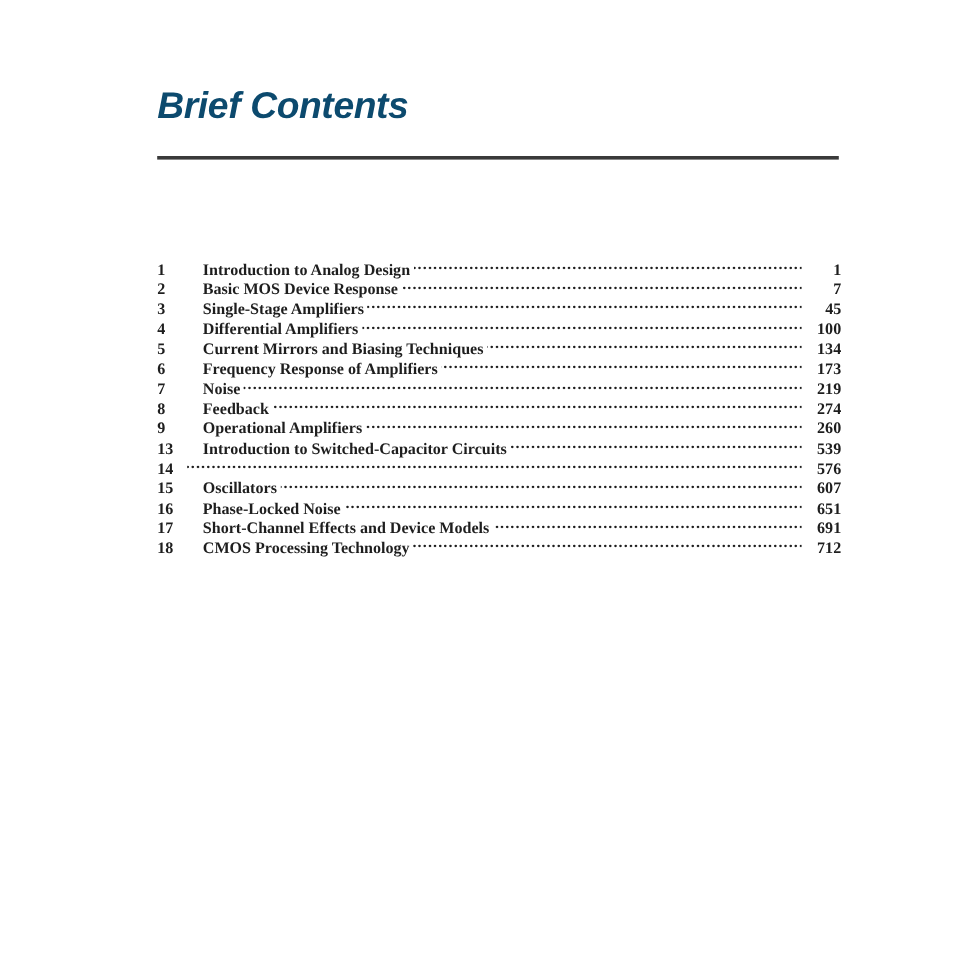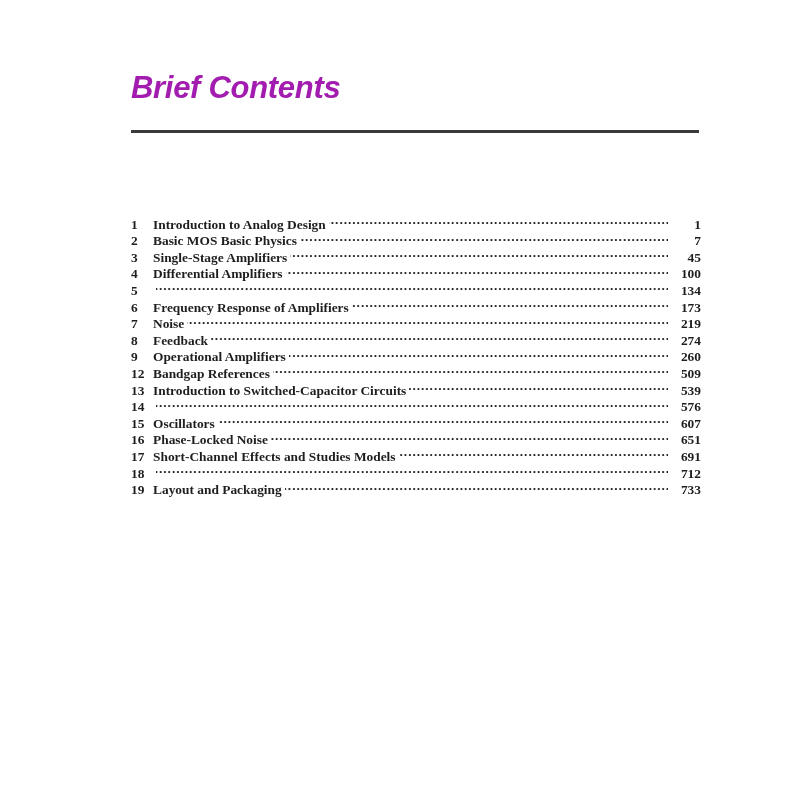--- a/index.html
+++ b/index.html
@@ -17,21 +17,21 @@
     .page-title {
       position: absolute;
       left: 131px;
       top: 70px;
       margin: 0;
       font-family: "Liberation Sans", sans-serif;
       font-weight: bold;
       font-style: italic;
       font-size: 31px;
       letter-spacing: -0.3px;
-      color: #a21caf;
+      color: #0c4a6e;
     }
     .title-rule {
       position: absolute;
       left: 131px;
       top: 130px;
       width: 568px;
       height: 3px;
       background: #3a3a3a;
     }
     .toc {
@@ -50,20 +50,21 @@
       height: 16.6px;
       line-height: 16.6px;
       white-space: nowrap;
     }
     .toc-num {
       width: 22px;
       flex: 0 0 22px;
     }
     .toc-title {
       flex: 0 0 auto;
+      margin-left: 16px;
     }
     .toc-leader {
       flex: 1 1 auto;
       overflow: hidden;
       margin: 0 3px;
       position: relative;
       height: 16.6px;
     }
     .toc-leader::after {
       content: ". . . . . . . . . . . . . . . . . . . . . . . . . . . . . . . . . . . . . . . . . . . . . . . . . . . . . . . . . . . . . . . . . . . . . . . . . . . . . . . . . . . . . . . . . . . . . . . . . . . . . . . . . . . . . . . . . . . . . . . . . . . . . . . . . . . . . . . . . . . . . . . . . . . . . . . . . . . . . .";
@@ -86,38 +87,39 @@
 
 <div class="toc">
   <div class="toc-row">
     <span class="toc-num">1</span>
     <span class="toc-title">Introduction to Analog Design</span>
     <span class="toc-leader"></span>
     <span class="toc-page">1</span>
   </div>
   <div class="toc-row">
     <span class="toc-num">2</span>
-    <span class="toc-title">Basic MOS Basic Physics</span>
+    <span class="toc-title">Basic MOS Device Response</span>
     <span class="toc-leader"></span>
     <span class="toc-page">7</span>
   </div>
   <div class="toc-row">
     <span class="toc-num">3</span>
     <span class="toc-title">Single-Stage Amplifiers</span>
     <span class="toc-leader"></span>
     <span class="toc-page">45</span>
   </div>
   <div class="toc-row">
     <span class="toc-num">4</span>
     <span class="toc-title">Differential Amplifiers</span>
     <span class="toc-leader"></span>
     <span class="toc-page">100</span>
   </div>
   <div class="toc-row">
     <span class="toc-num">5</span>
+    <span class="toc-title">Current Mirrors and Biasing Techniques</span>
     <span class="toc-leader"></span>
     <span class="toc-page">134</span>
   </div>
   <div class="toc-row">
     <span class="toc-num">6</span>
     <span class="toc-title">Frequency Response of Amplifiers</span>
     <span class="toc-leader"></span>
     <span class="toc-page">173</span>
   </div>
   <div class="toc-row">
@@ -132,26 +134,20 @@
     <span class="toc-leader"></span>
     <span class="toc-page">274</span>
   </div>
   <div class="toc-row">
     <span class="toc-num">9</span>
     <span class="toc-title">Operational Amplifiers</span>
     <span class="toc-leader"></span>
     <span class="toc-page">260</span>
   </div>
   <div class="toc-row">
-    <span class="toc-num">12</span>
-    <span class="toc-title">Bandgap References</span>
-    <span class="toc-leader"></span>
-    <span class="toc-page">509</span>
-  </div>
-  <div class="toc-row">
     <span class="toc-num">13</span>
     <span class="toc-title">Introduction to Switched-Capacitor Circuits</span>
     <span class="toc-leader"></span>
     <span class="toc-page">539</span>
   </div>
   <div class="toc-row">
     <span class="toc-num">14</span>
     <span class="toc-leader"></span>
     <span class="toc-page">576</span>
   </div>
@@ -162,28 +158,23 @@
     <span class="toc-page">607</span>
   </div>
   <div class="toc-row">
     <span class="toc-num">16</span>
     <span class="toc-title">Phase-Locked Noise</span>
     <span class="toc-leader"></span>
     <span class="toc-page">651</span>
   </div>
   <div class="toc-row">
     <span class="toc-num">17</span>
-    <span class="toc-title">Short-Channel Effects and Studies Models</span>
+    <span class="toc-title">Short-Channel Effects and Device Models</span>
     <span class="toc-leader"></span>
     <span class="toc-page">691</span>
   </div>
   <div class="toc-row">
     <span class="toc-num">18</span>
+    <span class="toc-title">CMOS Processing Technology</span>
     <span class="toc-leader"></span>
     <span class="toc-page">712</span>
-  </div>
-  <div class="toc-row">
-    <span class="toc-num">19</span>
-    <span class="toc-title">Layout and Packaging</span>
-    <span class="toc-leader"></span>
-    <span class="toc-page">733</span>
   </div>
 </div>
 
 </body></html>

